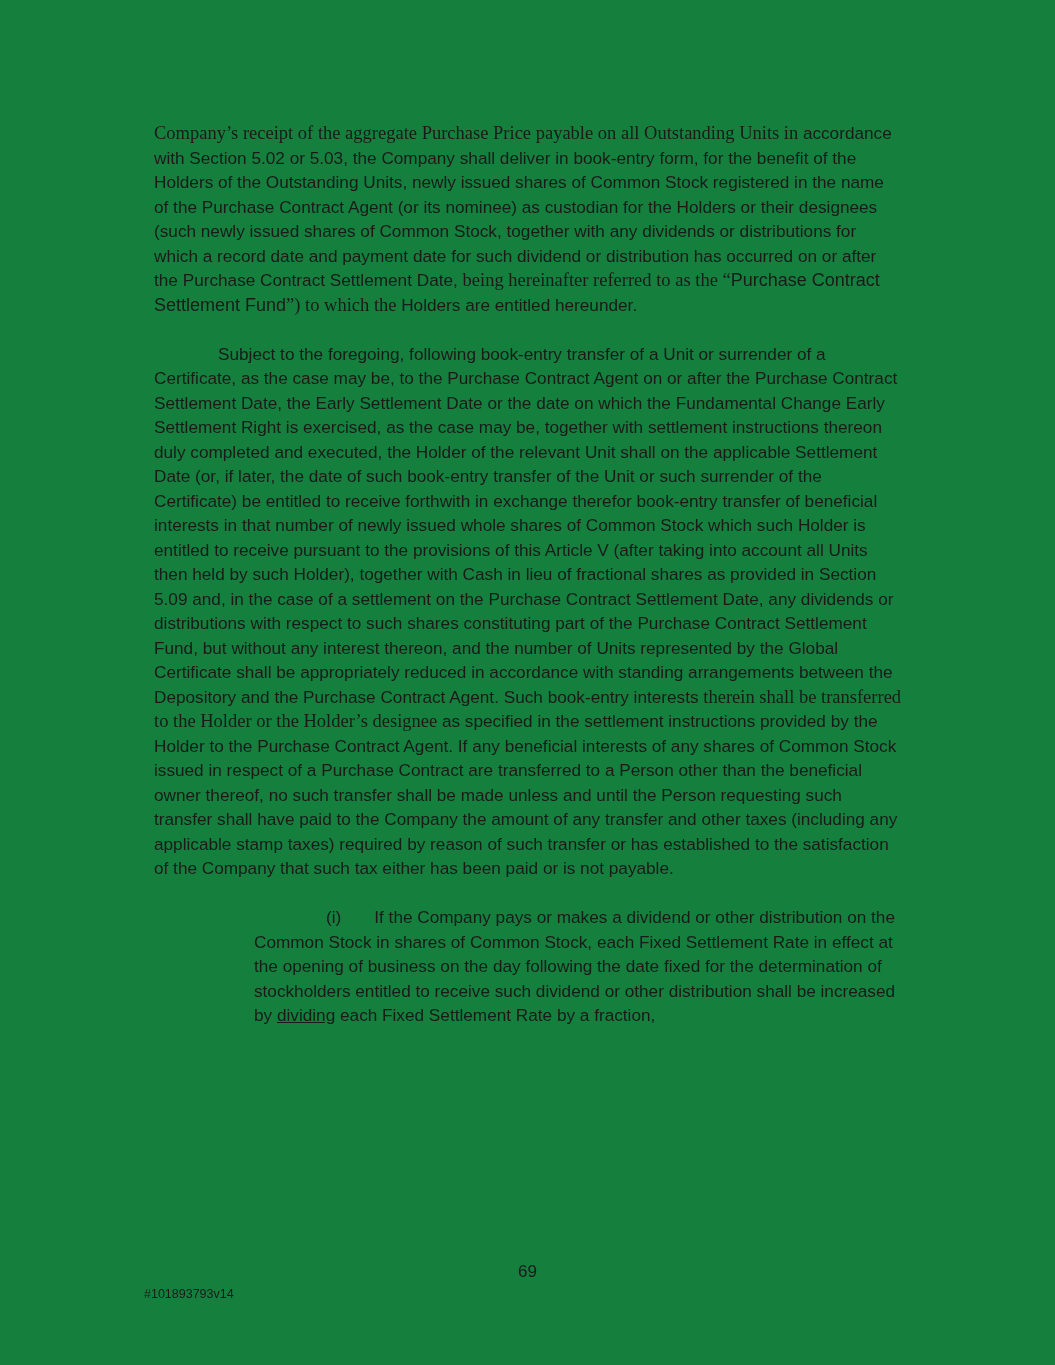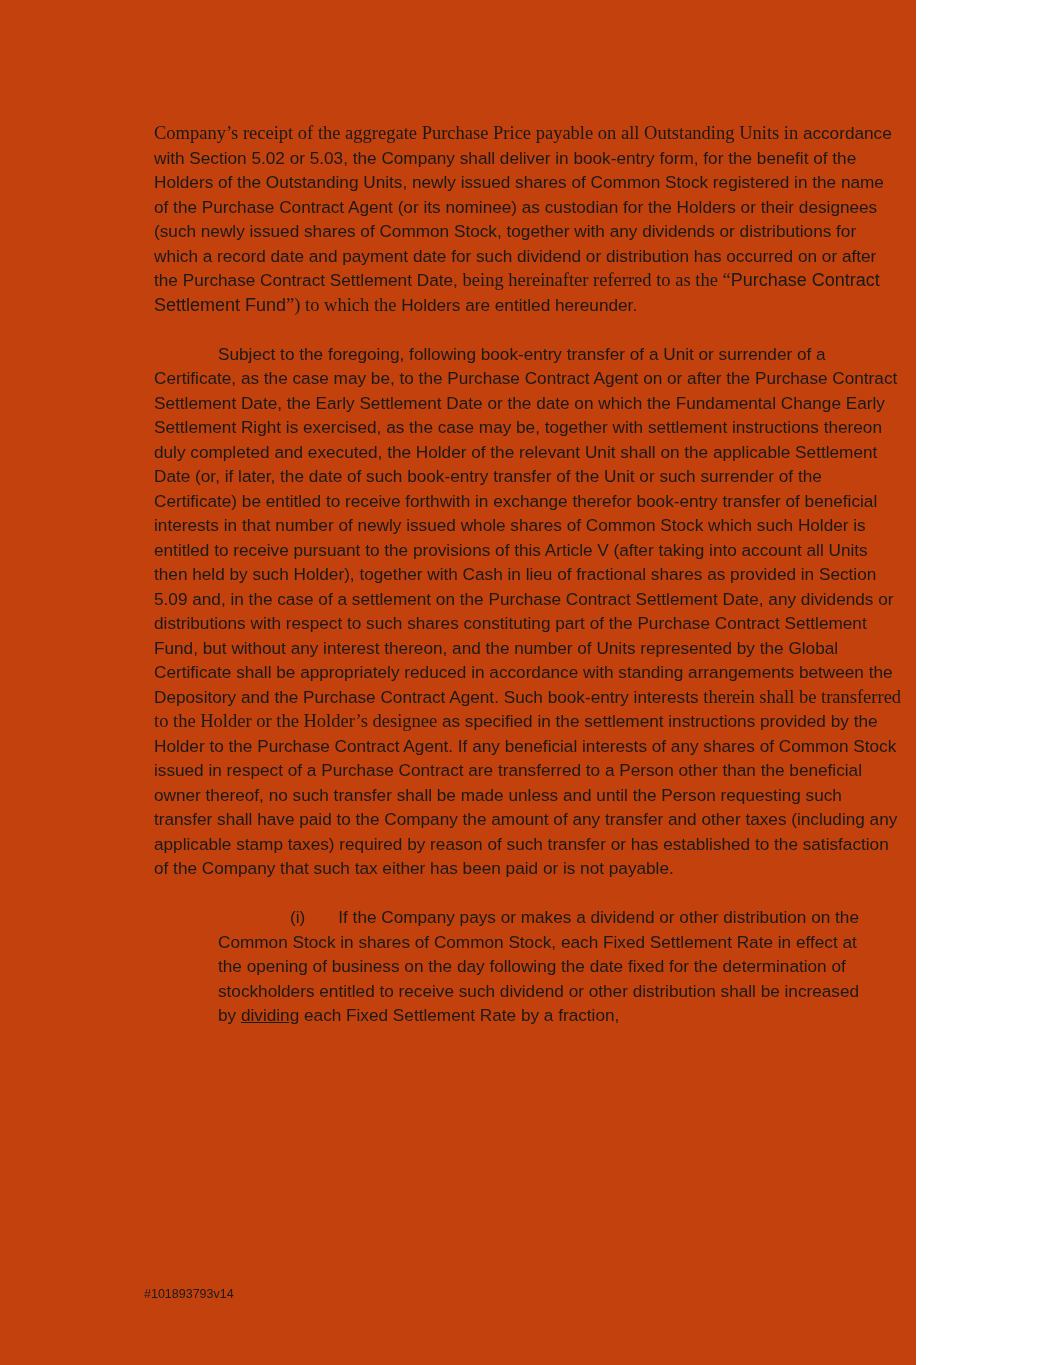--- a/index.html
+++ b/index.html
@@ -2,23 +2,23 @@
 <html><head>
 <meta charset="utf-8">
 <style>
   html, body {
     margin: 0;
     padding: 0;
     background: #ffffff;
   }
   .page {
     position: relative;
-    width: 916px;
+    width: 1055px;
     height: 1365px;
-    background: #c2410c;
+    background: #15803d;
     color: #1a1a1a;
     overflow: hidden;
   }
   .content {
     position: absolute;
     left: 154px;
     top: 121px;
     width: 748px;
   }
   .para {
@@ -34,21 +34,21 @@
     font-family: "Liberation Serif", serif;
     font-size: 18.5px;
   }
   .fund {
     font-size: 18px;
   }
   .indent {
     text-indent: 64px;
   }
   .item {
-    margin-left: 64px;
+    margin-left: 100px;
     width: 662px;
     text-indent: 72px;
   }
   .tab {
     display: inline-block;
     width: 33px;
   }
   .u {
     text-decoration: underline;
   }
@@ -81,14 +81,15 @@
 
     <p class="para"><span class="serif">Company’s receipt of the aggregate Purchase Price payable on all Outstanding Units in </span><span>accordance with Section 5.02 or 5.03, the Company shall deliver in book-entry form, for the benefit of the Holders of the Outstanding Units, newly issued shares of Common Stock registered in the name of the Purchase Contract Agent (or its nominee) as custodian for the Holders or their designees (such newly issued shares of Common Stock, together with any dividends or distributions for which a record date and payment date for such dividend or distribution has occurred on or after the Purchase Contract Settlement Date, </span><span class="serif">being hereinafter referred to as the “</span><span class="fund">Purchase Contract Settlement Fund</span><span class="serif">”) to which the </span><span>Holders are entitled hereunder.</span></p>
 
     <p class="para indent"><span>Subject to the foregoing, following book-entry transfer of a Unit or surrender of a Certificate, as the case may be, to the Purchase Contract Agent on or after the Purchase Contract Settlement Date, the Early Settlement Date or the date on which the Fundamental Change Early Settlement Right is exercised, as the case may be, together with settlement instructions thereon duly completed and executed, the Holder of the relevant Unit shall on the applicable Settlement Date (or, if later, the date of such book-entry transfer of the Unit or such surrender of the Certificate) be entitled to receive forthwith in exchange therefor book-entry transfer of beneficial interests in that number of newly issued whole shares of Common Stock which such Holder is entitled to receive pursuant to the provisions of this Article V (after taking into account all Units then held by such Holder), together with Cash in lieu of fractional shares as provided in Section 5.09 and, in the case of a settlement on the Purchase Contract Settlement Date, any dividends or distributions with respect to such shares constituting part of the Purchase Contract Settlement Fund, but without any interest thereon, and the number of Units represented by the Global Certificate shall be appropriately reduced in accordance with standing arrangements between the Depository and the Purchase Contract Agent. Such book-entry interests </span><span class="serif">therein shall be transferred to the Holder or the Holder’s designee </span><span>as specified in the settlement instructions provided by the Holder to the Purchase Contract Agent. If any beneficial interests of any shares of Common Stock issued in respect of a Purchase Contract are transferred to a Person other than the beneficial owner thereof, no such transfer shall be made unless and until the Person requesting such transfer shall have paid to the Company the amount of any transfer and other taxes (including any applicable stamp taxes) required by reason of such transfer or has established to the satisfaction of the Company that such tax either has been paid or is not payable.</span></p>
 
 
     <p class="para item"><span>(i)</span><span class="tab"></span><span>If the Company pays or makes a dividend or other distribution on the Common Stock in shares of Common Stock, each Fixed Settlement Rate in effect at the opening of business on the day following the date fixed for the determination of stockholders entitled to receive such dividend or other distribution shall be increased by </span><span class="u">dividing</span><span> each Fixed Settlement Rate by a fraction,</span></p>
 
   </main>
 
+  <div class="page-number">69</div>
   <div class="doc-id">#101893793v14</div>
 </div>
 
 </body></html>

